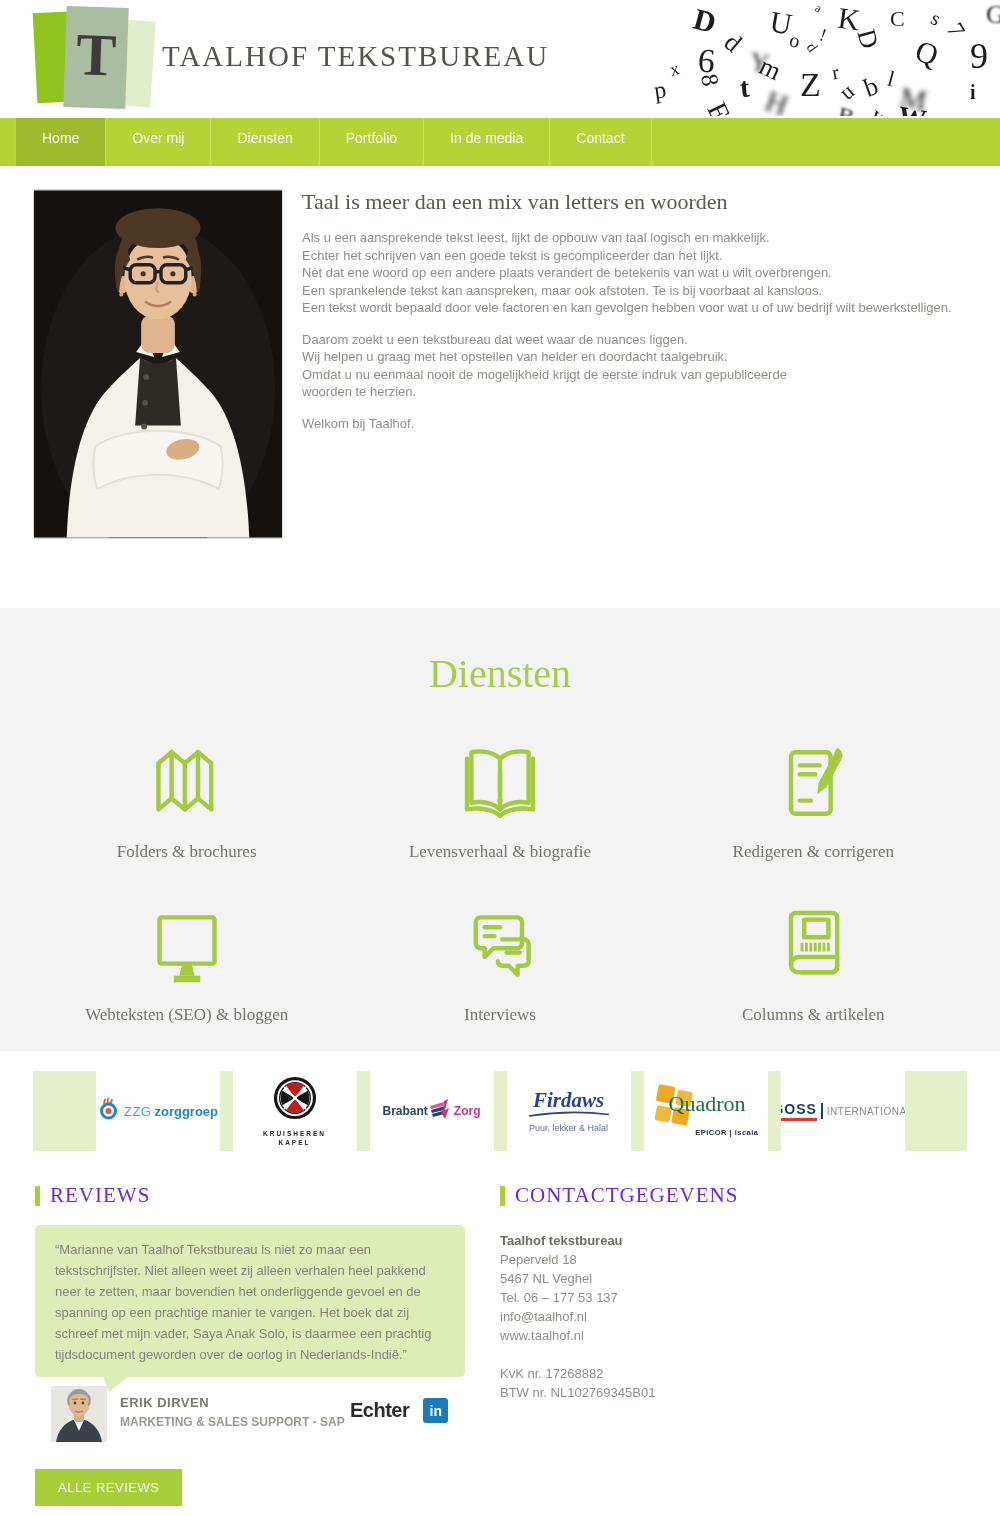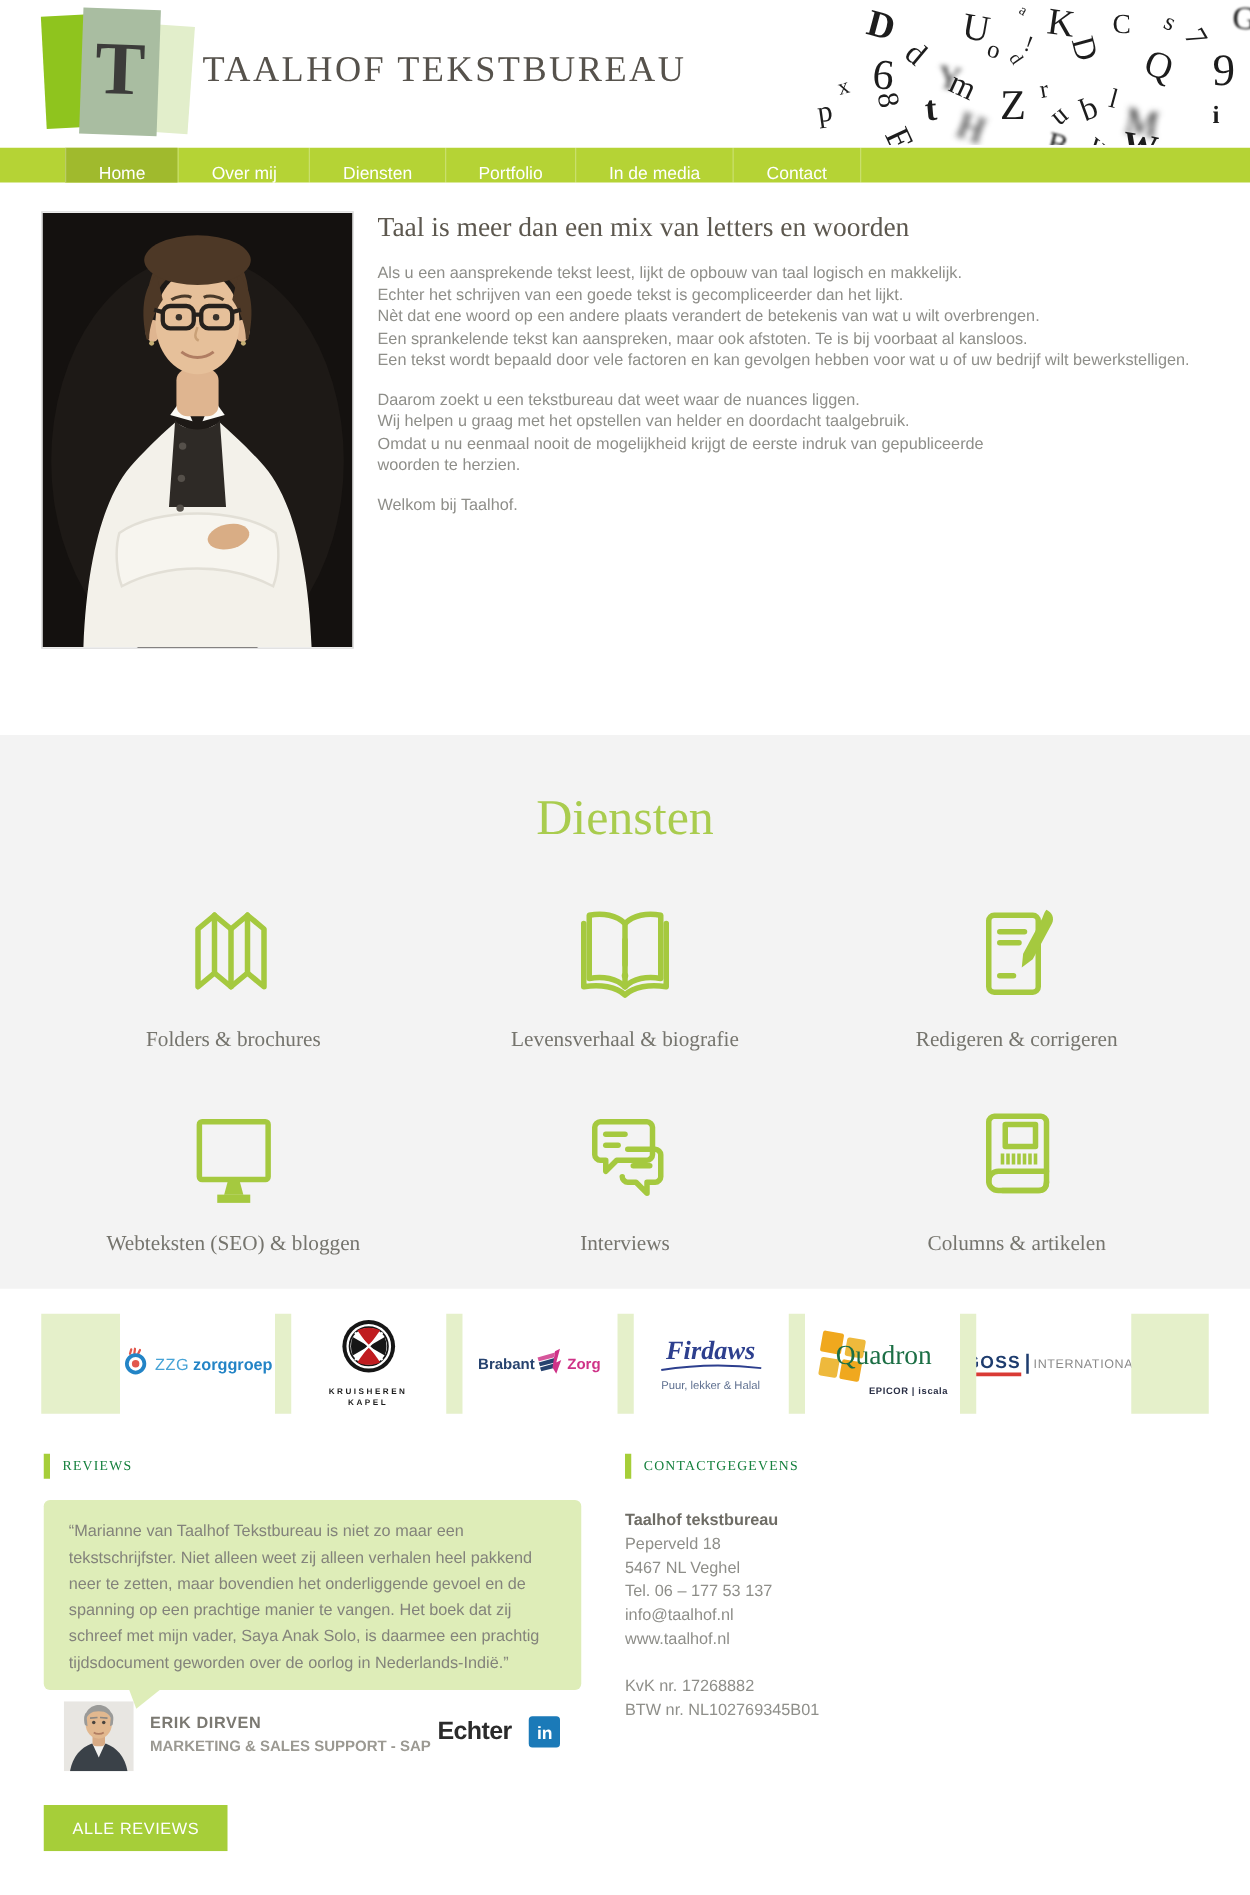--- a/index.html
+++ b/index.html
@@ -11,21 +11,21 @@
   .logo { position:absolute; left:35px; top:5px; width:120px; height:108px; }
   .logo-lime { position:absolute; left:0; top:7px; width:50px; height:90px; background:#8fc41e; transform:rotate(-3deg); }
   .logo-pale { position:absolute; right:2px; top:15px; width:44px; height:86px; background:#e2eecb; transform:rotate(4deg); }
   .logo-main { position:absolute; left:30px; top:2px; width:62px; height:101px; background:#a9bda1; transform:rotate(2deg); display:flex; align-items:center; justify-content:center; }
   .logo-t { font-family:"Liberation Serif", serif; font-size:60px; font-weight:bold; color:#3c3c3a; margin-top:-5px; }
   .site-title { position:absolute; left:162px; top:40px; font-family:"Liberation Serif", serif; font-size:29px; color:#56524c; letter-spacing:2px; white-space:nowrap; }
   .letters-art { position:absolute; left:648px; top:0; width:352px; height:116px; overflow:hidden; }
   .letters-art span { position:absolute; font-family:"Liberation Serif", serif; color:#1d1d1d; line-height:1; user-select:none; }
 
   
-  .main-nav { height:28px; background:#b5d335; display:flex; padding-left:52px; }
+  .main-nav { height:48px; background:#b5d335; display:flex; padding-left:15px; }
   .nav-item { line-height:40px; padding:0 26px; color:#ffffff; font-size:14px; cursor:pointer; border-left:1px solid rgba(255,255,255,0.28); }
   .nav-item:last-child { border-right:1px solid rgba(255,255,255,0.28); }
   .nav-item.active { background:#a0ba2d; }
 
   
   .intro { position:relative; height:442px; padding:23px 35px 0 35px; }
   .portrait { position:absolute; left:33px; top:23px; width:250px; height:350px; border:1px solid #d9d9d9; }
   .portrait svg { display:block; width:100%; height:100%; }
   .intro-text { margin-left:267px; }
   .intro-heading { font-family:"Liberation Serif", serif; font-weight:normal; font-size:22px; color:#5d584f; margin:0 0 14px 0; }
@@ -60,21 +60,21 @@
   .goss-word { font-size:14px; font-weight:bold; color:#1e3c6e; letter-spacing:1px; border-bottom:3px solid #d93a35; padding-bottom:1px; }
   .goss-sep { width:2px; height:16px; background:#1e3c6e; margin:0 4px; }
   .goss-int { font-size:10px; color:#8a8a8a; letter-spacing:.5px; }
 
   
   .bottom { display:flex; padding:32px 35px 0 35px; }
   .reviews-col { width:430px; position:relative; }
   .contact-col { margin-left:35px; flex:1; }
   .section-header { display:flex; align-items:center; gap:10px; }
   .bar { width:5px; height:20px; background:#a6ce39; }
-  .section-title { font-family:"Liberation Serif", serif; font-size:11px; color:#15803d; letter-spacing:1px; }
+  .section-title { font-family:"Liberation Serif", serif; font-size:21px; color:#6d28d9; letter-spacing:1px; }
   .quote-bubble { position:relative; margin-top:17px; background:#deedb8; border-radius:5px; padding:14px 20px 12px 20px; font-size:13px; line-height:21px; color:#83837b; }
   .quote-bubble::after { content:""; position:absolute; left:68px; bottom:-15px; width:0; height:0; border-left:6px solid transparent; border-right:20px solid transparent; border-top:16px solid #deedb8; }
   .reviewer-row { display:flex; margin-top:9px; position:relative;padding-left:16px; }
   .avatar { width:56px; height:56px; flex:0 0 56px; }
   .avatar svg { display:block; }
   .reviewer-info { margin-left:13px; padding-top:9px; }
   .reviewer-name { font-size:13px; font-weight:bold; color:#7b7972; letter-spacing:.5px; }
   .reviewer-role { font-size:12px; color:#9b9992; margin-top:5px;font-weight:bold; }
   .linkedin-logo { position:absolute; left:315px; top:12px; display:flex; align-items:center; cursor:pointer; }
   .li-word { font-size:20px; font-weight:bold; color:#2b2b2b; letter-spacing:-0.5px; }

